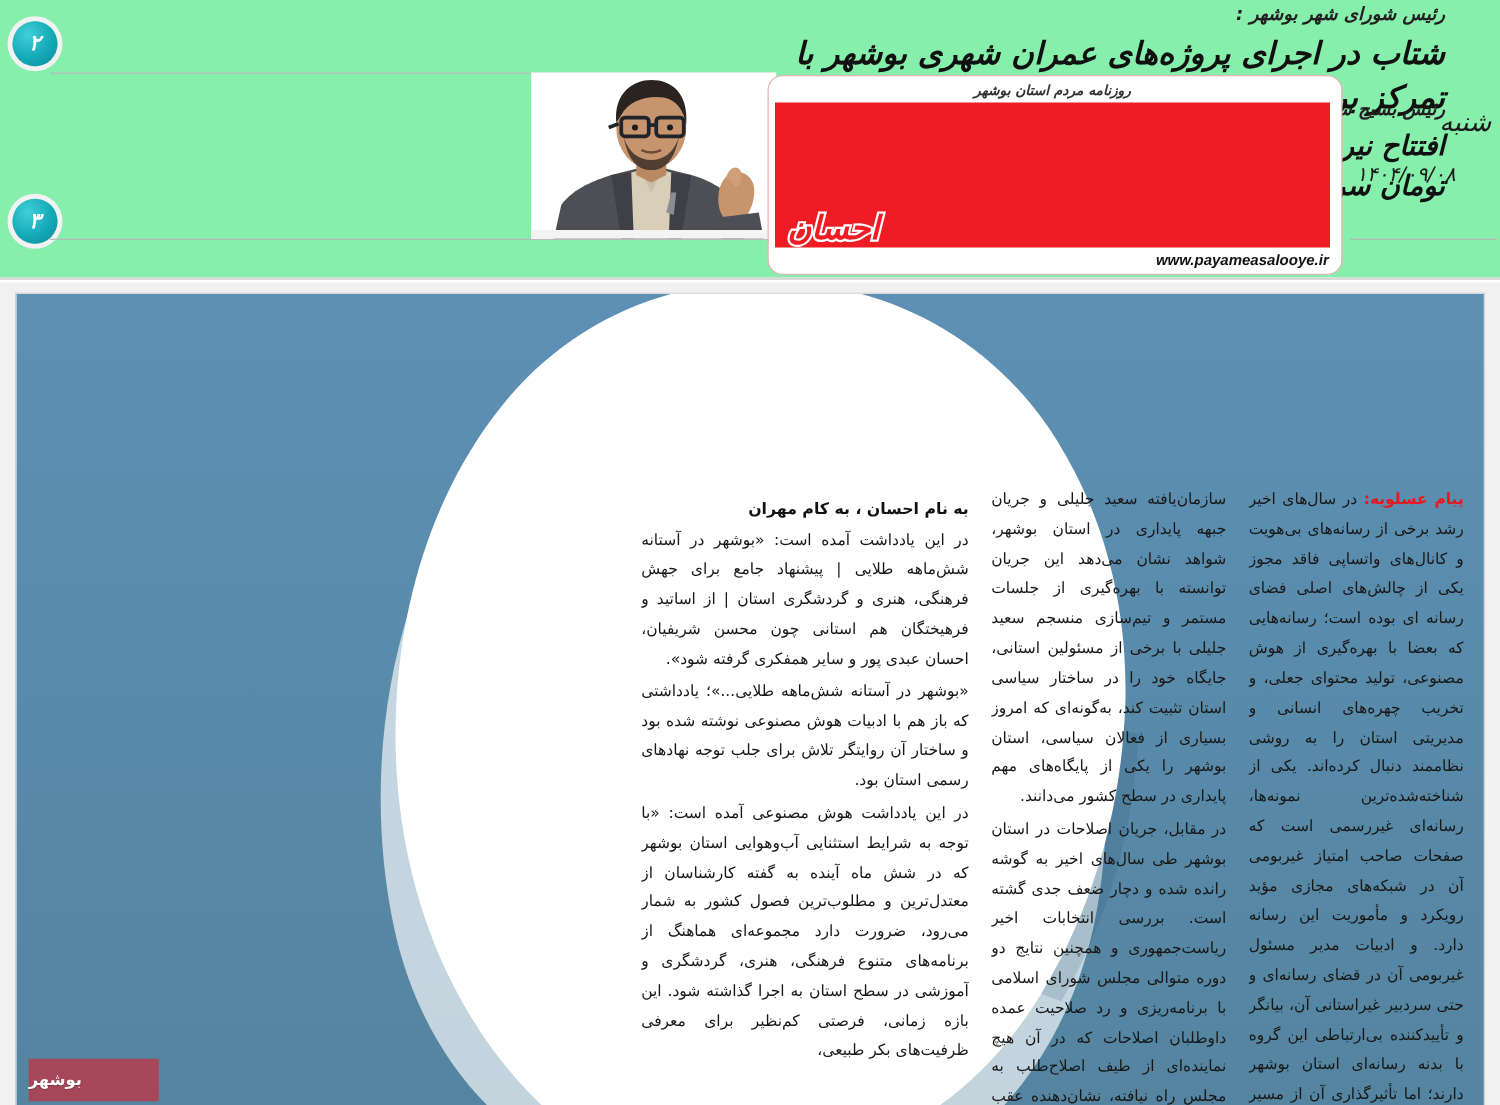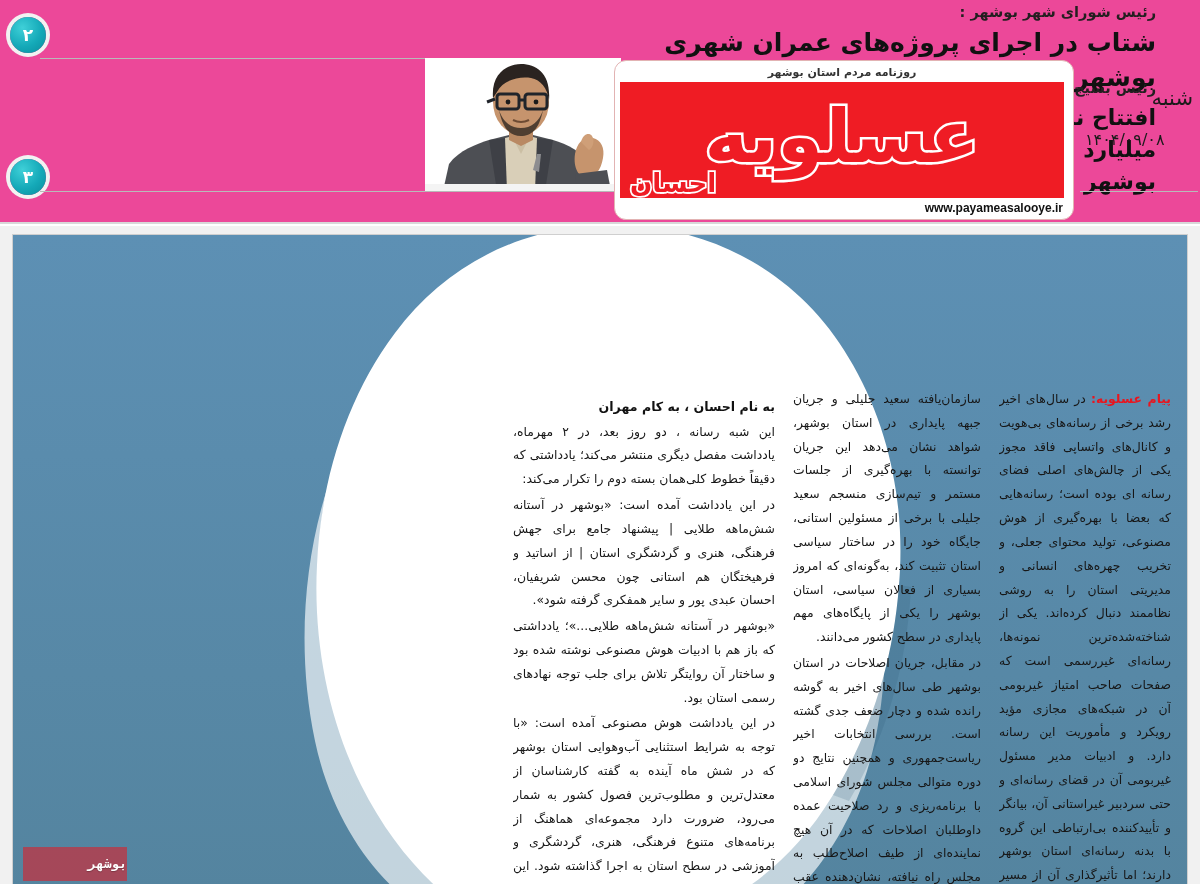--- a/index.html
+++ b/index.html
@@ -17,21 +17,22 @@
     width: 1200px; height: 884px;
     background: #ffffff;
     overflow: hidden;
   }
 
   
   .header {
     position: absolute;
     top: 0; left: 0;
     width: 1200px; height: 222px;
-    background: #ec4899;
+    background: #86efac;
+    font-style: italic;
   }
 
   
   .hl-block { position: absolute; text-align: right; direction: rtl; }
 
   .hl1 { top: 2px; right: 44px; width: 580px; }
   .hl2 { top: 78px; right: 44px; width: 400px; }
 
   .hl-kicker {
     font-size: 14.5px;
@@ -256,23 +257,22 @@
   }
 
   
   .ribbon {
     position: absolute;
     bottom: 12px; left: 10px;
     width: 104px; height: 34px;
     background: rgba(232, 22, 31, 0.55);
     display: flex;
     align-items: center;
-    justify-content: flex-start;
+    justify-content: flex-end;
     direction: rtl;
-    font-family: Liberation Mono, monospace;
   }
   .ribbon-text {
     color: #ffffff;
     font-size: 13px;
     font-weight: 700;
     letter-spacing: 0.5px;
     text-shadow: 0 1px 1px rgba(0,0,0,.25);
   }
 </style>
 </head>
@@ -331,21 +331,20 @@
 
         <path d="M108 112 L112 96 L116 96 L114 114 Z" fill="#8d8d90"></path>
 
         <rect x="0" y="126" width="196" height="7" fill="#f4f4f4"></rect>
       </svg>
     </div>
 
     <div class="masthead-wrap">
       <div class="mast-top">روزنامه مردم استان بوشهر</div>
       <div class="mast-red">
-        <span class="mast-logo">عسلویه</span>
         <span class="mast-sub">احسان</span>
       </div>
       <div class="mast-bottom">
         <span class="mast-url">www.payameasalooye.ir</span>
       </div>
     </div>
 
     <div class="datebox">
       <div class="date-day">شنبه</div>
       <div class="date-num">۱۴۰۴/۰۹/۰۸</div>
@@ -398,21 +397,20 @@
 
         </div>
 
         <div class="col col-mid">
           <p>سازمان‌یافته سعید جلیلی و جریان جبهه پایداری در استان بوشهر، شواهد نشان می‌دهد این جریان توانسته با بهره‌گیری از جلسات مستمر و تیم‌سازی منسجم سعید جلیلی با برخی از مسئولین استانی، جایگاه خود را در ساختار سیاسی استان تثبیت کند، به‌گونه‌ای که امروز بسیاری از فعالان سیاسی، استان بوشهر را یکی از پایگاه‌های مهم پایداری در سطح کشور می‌دانند.</p>
           <p>در مقابل، جریان اصلاحات در استان بوشهر طی سال‌های اخیر به گوشه رانده شده و دچار ضعف جدی گشته است. بررسی انتخابات اخیر ریاست‌جمهوری و همچنین نتایج دو دوره متوالی مجلس شورای اسلامی با برنامه‌ریزی و رد صلاحیت عمده داوطلبان اصلاحات که در آن هیچ نماینده‌ای از طیف اصلاح‌طلب به مجلس راه نیافته، نشان‌دهنده عقب راندن آشکار اصلاح‌طلبان در این استان است. تقویت جریان اصلاح‌طلبی در استان بوشهر، ضرورتی اجتناب‌ناپذیر است.</p>
         </div>
 
         <div class="col col-left">
           <span class="sub-head">به نام احسان ، به کام مهران</span>
-          <p>این شبه رسانه ، دو روز بعد، در ۲ مهرماه، یادداشت مفصل دیگری منتشر می‌کند؛ یادداشتی که دقیقاً خطوط کلی‌همان بسته دوم را تکرار می‌کند:</p>
           <p>در این یادداشت آمده است: «بوشهر در آستانه شش‌ماهه طلایی | پیشنهاد جامع برای جهش فرهنگی، هنری و گردشگری استان | از اساتید و فرهیختگان هم استانی چون محسن شریفیان، احسان عبدی پور و سایر همفکری گرفته شود».</p>
           <p>«بوشهر در آستانه شش‌ماهه طلایی...»؛ یادداشتی که باز هم با ادبیات هوش مصنوعی نوشته شده بود و ساختار آن روایتگر تلاش برای جلب توجه نهادهای رسمی استان بود.</p>
           <p>در این یادداشت هوش مصنوعی آمده است: «با توجه به شرایط استثنایی آب‌وهوایی استان بوشهر که در شش ماه آینده به گفته کارشناسان از معتدل‌ترین و مطلوب‌ترین فصول کشور به شمار می‌رود، ضرورت دارد مجموعه‌ای هماهنگ از برنامه‌های متنوع فرهنگی، هنری، گردشگری و آموزشی در سطح استان به اجرا گذاشته شود. این بازه زمانی، فرصتی کم‌نظیر برای معرفی ظرفیت‌های بکر طبیعی،</p>
         </div>
 
         <div class="col-spacer"></div>
       </div>
 
       <div class="ribbon">
         <span class="ribbon-text">بوشهر</span>

